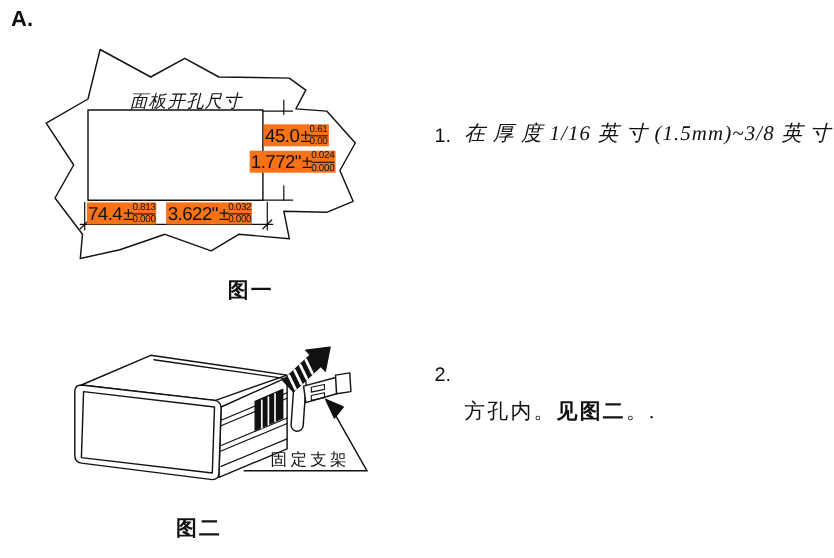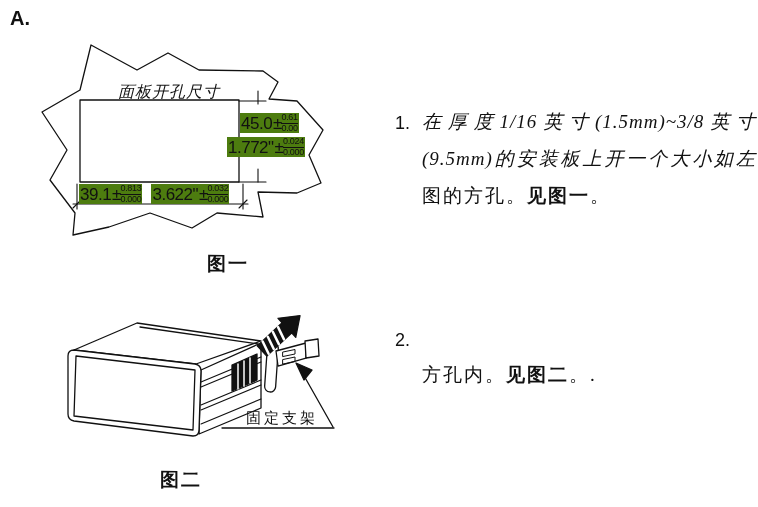--- a/index.html
+++ b/index.html
@@ -29,21 +29,21 @@
 
   
   .panel-label{font-size:16px;letter-spacing:1px;}
   .fig-caption{font-weight:bold;font-size:19px;letter-spacing:2px;}
   .bracket-label{font-size:15px;letter-spacing:3px;}
 
   
   .dim{
     display:inline-flex;align-items:center;
     font-family:"Liberation Sans","DejaVu Sans",sans-serif;
-    background:#4d7c0f;padding:0 1px;white-space:nowrap;
+    background:#f97316;padding:0 1px;white-space:nowrap;
   }
   .dim-main{font-size:17px;letter-spacing:-0.5px;line-height:19px;}
   .dim-pm{font-size:17px;line-height:17px;margin:0 0 0 1px;}
   .tol{display:inline-flex;flex-direction:column;margin-left:-1px;}
   .tol span{font-size:9px;line-height:9.5px;letter-spacing:-0.3px;}
   .tol .tol-top{border-bottom:1.1px solid #111;}
   .dim-row{display:inline-flex;gap:9px;}
 
   
   .step-num{
@@ -148,21 +148,21 @@
     <span class="dim-main">1.772"</span>
     <span class="dim-pm">±</span>
     <span class="tol">
       <span class="tol-top">0.024</span>
       <span>0.000</span>
     </span>
   </div>
 
   <div class="dim-row abs" style="left:79px;top:184px;">
     <span class="dim">
-      <span class="dim-main">39.1</span>
+      <span class="dim-main">74.4</span>
       <span class="dim-pm">±</span>
       <span class="tol">
         <span class="tol-top">0.813</span>
         <span>0.000</span>
       </span>
     </span>
     <span class="dim">
       <span class="dim-main">3.622"</span>
       <span class="dim-pm">±</span>
       <span class="tol">
@@ -172,19 +172,17 @@
     </span>
   </div>
 
   <div class="abs fig-caption" style="left:159px;top:251px;margin-left:48px;">图一</div>
 
   <div class="abs bracket-label" style="left:246px;top:409px;">固定支架</div>
   <div class="abs fig-caption" style="left:160px;top:467px;">图二</div>
 
   <div class="abs step-num" style="left:395px;top:111px;">1.</div>
   <div class="abs step-line jst" style="left:422px;top:109px;">在厚度1/16英寸(1.5mm)~3/8英寸</div>
-  <div class="abs step-line jst" style="left:422px;top:146px;">(9.5mm)的安装板上开一个大小如左</div>
-  <div class="abs step-line" style="left:422px;top:183px;"><span>图的方孔。</span><span class="b">见图一</span><span>。</span></div>
 
   <div class="abs step-num" style="left:395px;top:328px;">2.</div>
   <div class="abs step-line" style="left:422px;top:362px;"><span>方孔内。</span><span class="b">见图二</span><span>。.</span></div>
 
 </div>
 
 </body></html>

